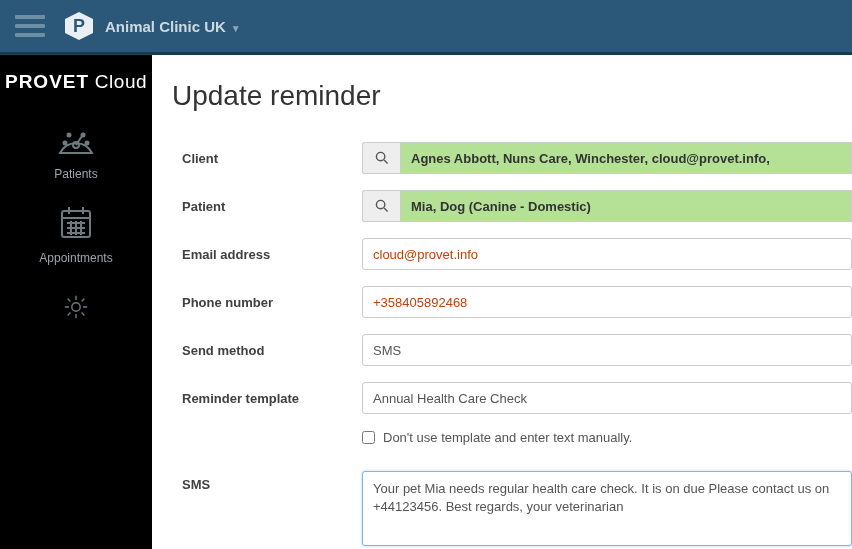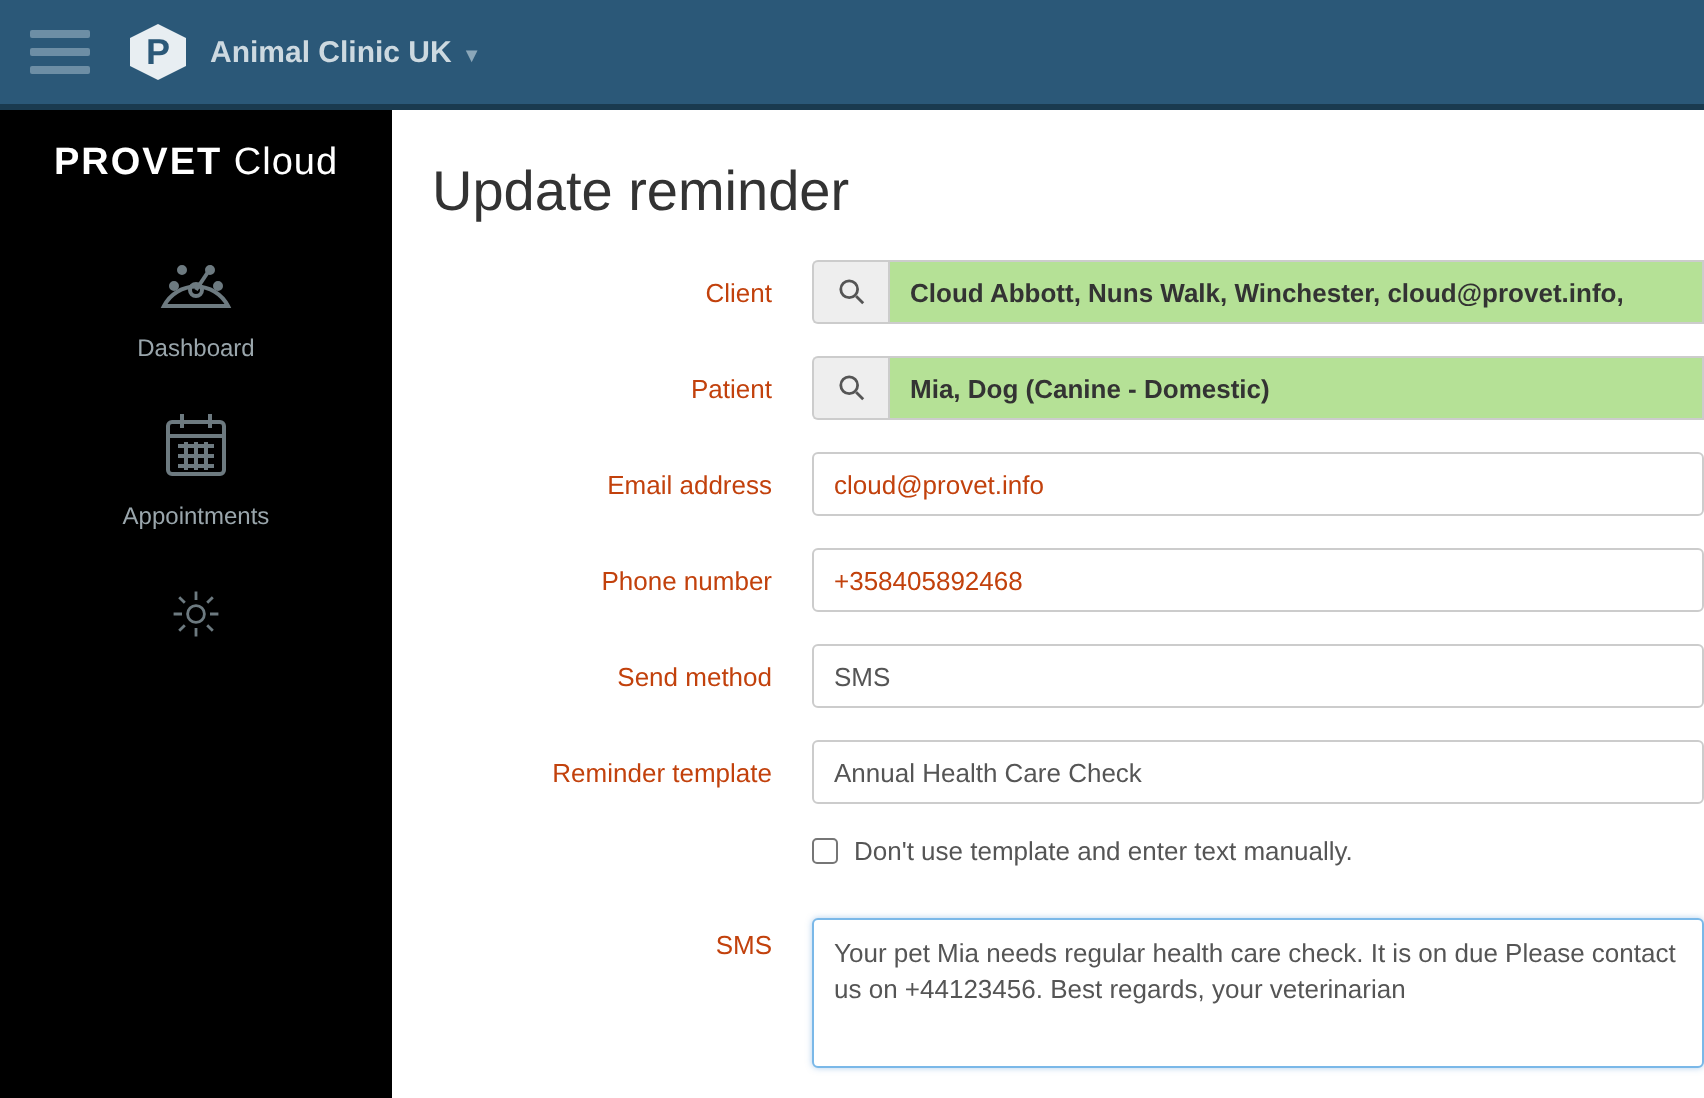--- a/index.html
+++ b/index.html
@@ -4,33 +4,33 @@
 <style>
 *{box-sizing:border-box;margin:0;padding:0;font-family:"Segoe UI",Arial,sans-serif}
 body{width:852px;height:549px;overflow:hidden;background:#e8e8e8}
 .topbar{height:55px;background:#2b5878;display:flex;align-items:center;padding:0 15px;color:#cdd9e0;border-bottom:3px solid #1a3a4f}
 .hamburger{width:30px;cursor:pointer;margin-right:20px}
 .hamburger div{height:4px;background:#6d8ea5;margin:5px 0;border-radius:1px}
 .logo-p{width:28px;height:28px;background:#e8eef2;display:flex;align-items:center;justify-content:center;font-weight:bold;color:#2b5878;font-size:18px;margin-right:12px;clip-path:polygon(50% 0,100% 25%,100% 75%,50% 100%,0 75%,0 25%)}
 .clinic-name{font-size:15px;font-weight:700;color:#cdd9e0}
 .clinic-caret{margin-left:5px;font-size:10px;color:#8ba7b9}
 .main{display:flex;height:calc(100% - 55px)}
-.sidebar{width:196px;background:#000;color:#9aa6ac;display:flex;flex-direction:column;align-items:center;padding-top:8px}
+.sidebar{width:152px;background:#000;color:#9aa6ac;display:flex;flex-direction:column;align-items:center;padding-top:8px}
 .brand{color:#fff;font-size:19px;font-weight:300;letter-spacing:.5px;padding:8px 0 12px}
 .brand b{font-weight:700;letter-spacing:1px}
 .nav-item{width:100%;text-align:center;padding:12px 0 8px;color:#9aa6ac;font-size:12px}
 .nav-icon{height:44px;display:flex;align-items:center;justify-content:center;margin-bottom:6px}
 .nav-icon svg{stroke:#6d7a80;fill:none;stroke-width:2}
 .content{flex:1;background:#fff;position:relative;overflow:hidden}
 .greyband{position:absolute;left:0;top:0;width:30px;height:100%;background:#e8e8e8}
 .pill{position:absolute;left:17px;width:26px;height:26px;border:2px solid #bbb;border-radius:13px;background:#e8e8e8}
 .modal{position:absolute;left:0;top:0;right:0;bottom:0;background:#fff;padding:25px 0 0 30px}
-h1{font-size:28px;font-weight:400;color:#333;margin-bottom:18px;margin-left:-10px}
+h1{font-size:28px;font-weight:400;color:#333;margin-bottom:30px;margin-left:-10px}
 .row{display:flex;align-items:center;margin-bottom:16px}
-.lbl{width:180px;text-align:right;font-size:13px;font-weight:400;color:#c2410c;padding-right:20px}
+.lbl{width:180px;font-size:13px;font-weight:700;color:#404040;padding-right:20px}
 .searchgrp{display:flex;flex:1}
 .sbtn{width:38px;height:32px;background:#eee;border:1px solid #ccc;border-right:none;display:flex;align-items:center;justify-content:center;border-radius:3px 0 0 3px}
 .sbtn svg{width:14px;height:14px;stroke:#555;fill:none;stroke-width:2}
 .green{flex:1;height:32px;background:#b5e196;border:1px solid #ccc;display:flex;align-items:center;padding:0 10px;font-size:13px;font-weight:700;color:#333;white-space:nowrap;overflow:hidden}
 .inp{flex:1;height:32px;border:1px solid #ccc;border-radius:3px;padding:0 10px;font-size:13px;color:#c2410c;background:#fff}
 .sel{flex:1;height:32px;border:1px solid #ccc;border-radius:3px;padding:0 10px;font-size:13px;color:#555;background:#fff;display:flex;align-items:center}
 .chk{display:flex;align-items:center;font-size:13px;color:#555;margin-left:180px;margin-bottom:26px}
 .chk input{margin-right:8px}
 .ta{flex:1;height:75px;border:1px solid #7ab8e8;border-radius:3px;padding:8px 10px;font-size:13px;color:#555;outline:none;box-shadow:0 0 3px rgba(100,160,220,.5);resize:none;font-family:inherit;line-height:1.4}
 </style>
@@ -55,21 +55,21 @@
           <svg width="44" height="40" viewBox="0 0 44 40">
             <path d="M6 34a18 18 0 0 1 32 0z"></path>
             <circle cx="22" cy="26" r="3"></circle>
             <line x1="22" y1="26" x2="30" y2="14"></line>
             <circle cx="11" cy="24" r="1.5" fill="#6d7a80"></circle>
             <circle cx="15" cy="16" r="1.5" fill="#6d7a80"></circle>
             <circle cx="29" cy="16" r="1.5" fill="#6d7a80"></circle>
             <circle cx="33" cy="24" r="1.5" fill="#6d7a80"></circle>
           </svg>
         </div>
-      <div>Dashboard</div>
+      <div>Patients</div>
     </div>
     <div class="nav-item">
       <div class="nav-icon">
           <svg width="40" height="40" viewBox="0 0 40 40">
             <rect x="6" y="8" width="28" height="26" rx="2"></rect>
             <line x1="6" y1="15" x2="34" y2="15"></line>
             <line x1="13" y1="4" x2="13" y2="11"></line>
             <line x1="27" y1="4" x2="27" y2="11"></line>
             <line x1="11" y1="20" x2="29" y2="20"></line>
             <line x1="11" y1="25" x2="29" y2="25"></line>
@@ -101,21 +101,21 @@
 
       <div class="row">
         <div class="lbl">Client</div>
         <div class="searchgrp">
           <div class="sbtn">
               <svg viewBox="0 0 20 20">
                 <circle cx="8" cy="8" r="6"></circle>
                 <line x1="13" y1="13" x2="18" y2="18"></line>
               </svg>
             </div>
-          <div class="green">Cloud Abbott, Nuns Walk, Winchester, cloud@provet.info,</div>
+          <div class="green">Agnes Abbott, Nuns Care, Winchester, cloud@provet.info,</div>
         </div>
       </div>
 
       <div class="row">
         <div class="lbl">Patient</div>
         <div class="searchgrp">
           <div class="sbtn">
               <svg viewBox="0 0 20 20">
                 <circle cx="8" cy="8" r="6"></circle>
                 <line x1="13" y1="13" x2="18" y2="18"></line>

